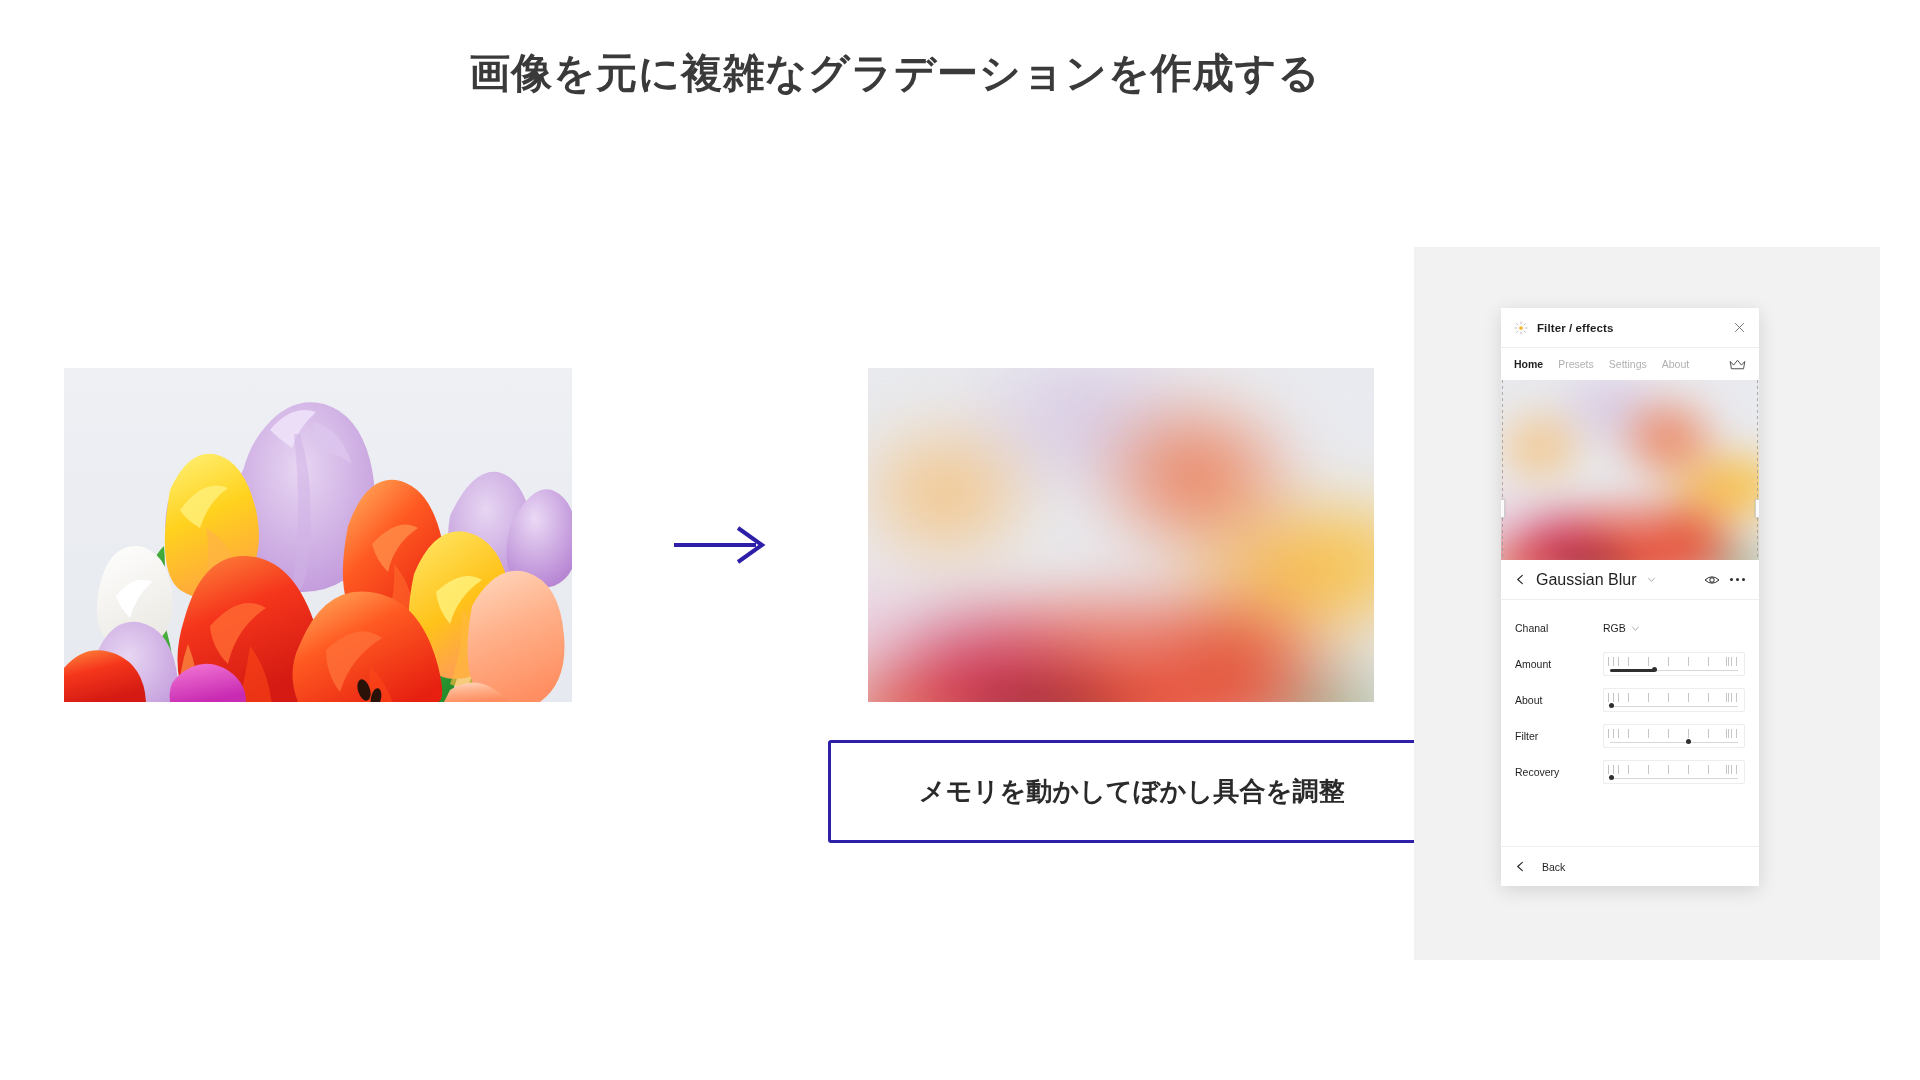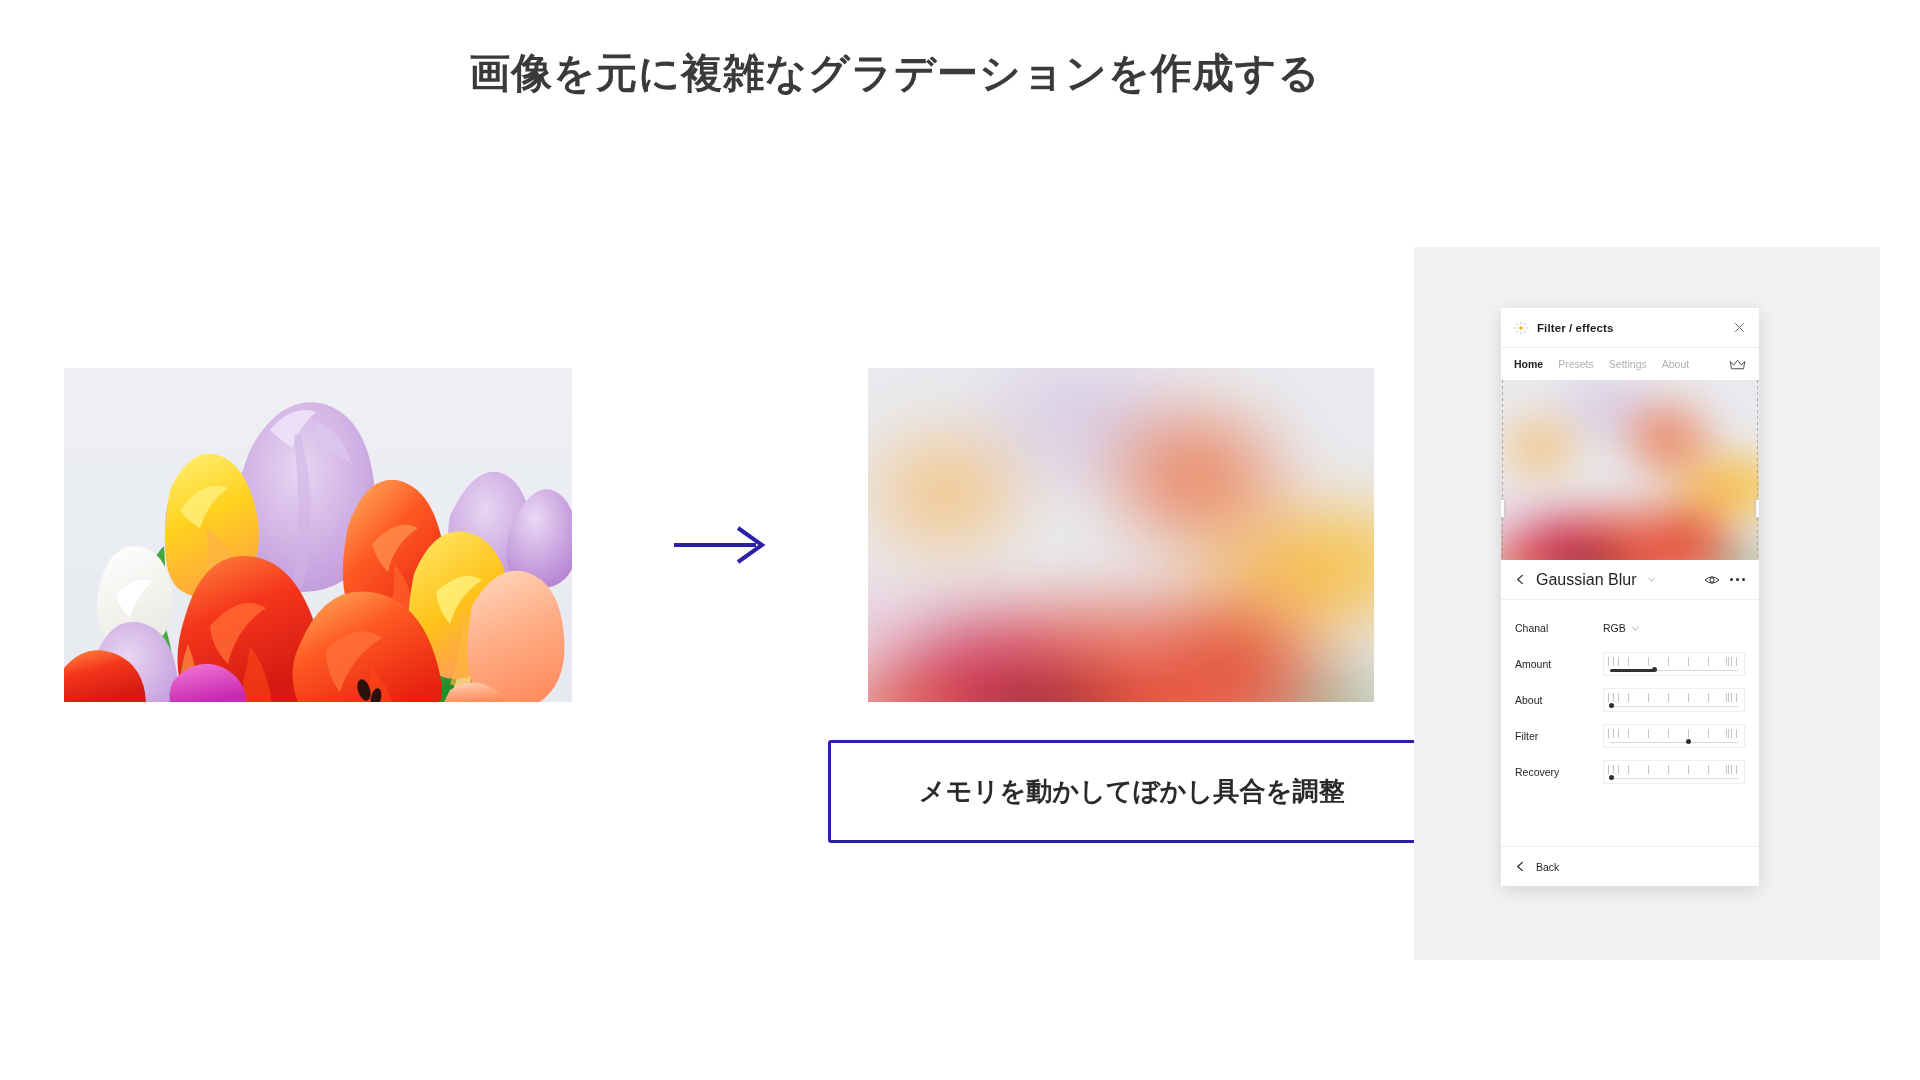--- a/index.html
+++ b/index.html
@@ -232,21 +232,21 @@
   }
   .knob {
     position: absolute; top: 14px;
     width: 5px; height: 5px; border-radius: 50%;
     background: #2f2f2f;
   }
 
   .panel-footer {
     height: 40px; flex: 0 0 40px;
     display: flex; align-items: center;
-    gap: 10px;
+    gap: 16px;
     padding: 0 14px;
     border-top: 1px solid #eeeeee;
   }
   .back-label { font-size: 10.5px; }
 </style>
 </head>
 <body>
 
 <div id="root">
 

